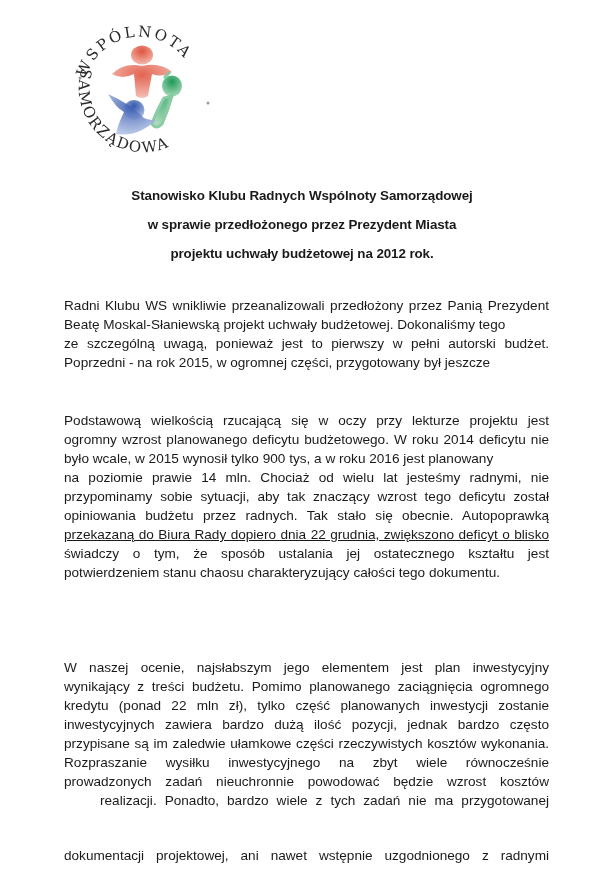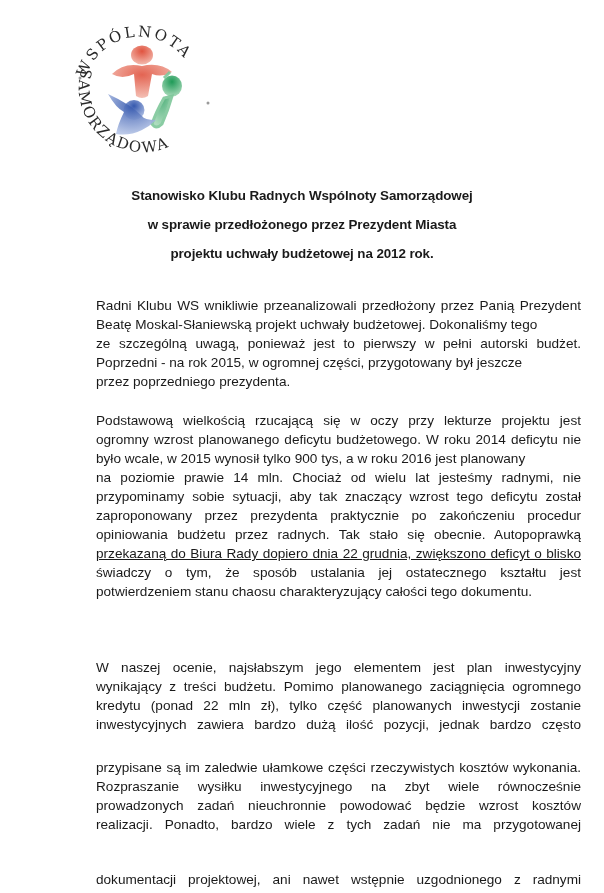--- a/index.html
+++ b/index.html
@@ -33,21 +33,21 @@
     display: block;
     font-weight: bold;
     font-size: 13.4px;
     height: 29px;
     line-height: 20px;
     letter-spacing: -0.1px;
     text-align: center;
   }
   .body-text {
     position: absolute;
-    left: 96px;
+    left: 64px;
     width: 485px;
     font-size: 13.6px;
     line-height: 19px;
   }
   .line {
     display: block;
     height: 19px;
     white-space: nowrap;
   }
   .line.j {
@@ -111,39 +111,37 @@
   <span class="title-line">Stanowisko Klubu Radnych Wspólnoty Samorządowej</span>
   <span class="title-line">w sprawie przedłożonego przez Prezydent Miasta</span>
   <span class="title-line">projektu uchwały budżetowej na 2012 rok.</span>
 </div>
 
 <div class="body-text" style="top:296px;">
   <span class="line j" style="white-space: normal; overflow: hidden;">Radni Klubu WS wnikliwie przeanalizowali przedłożony przez Panią Prezydent</span>
   <span class="line l">Beatę Moskal-Słaniewską projekt uchwały budżetowej. Dokonaliśmy tego</span>
   <span class="line j" style="white-space: normal; overflow: hidden;">ze szczególną uwagą, ponieważ jest to pierwszy w pełni autorski budżet.</span>
   <span class="line l">Poprzedni - na rok 2015, w ogromnej części, przygotowany był jeszcze</span>
-  <span class="line l">przez poprzedniego prezydenta.</span>
 </div>
 
 <div class="body-text" style="top:411px;">
   <span class="line j" style="white-space: normal; overflow: hidden;">Podstawową wielkością rzucającą się w oczy przy lekturze projektu jest</span>
   <span class="line j" style="white-space: normal; overflow: hidden;">ogromny wzrost planowanego deficytu budżetowego. W roku 2014 deficytu nie</span>
   <span class="line l">było wcale, w 2015 wynosił tylko 900 tys, a w roku 2016 jest planowany</span>
   <span class="line j" style="white-space: normal; overflow: hidden;">na poziomie prawie 14 mln. Chociaż od wielu lat jesteśmy radnymi, nie</span>
   <span class="line j" style="white-space: normal; overflow: hidden;">przypominamy sobie sytuacji, aby tak znaczący wzrost tego deficytu został</span>
-  <span class="line j" style="white-space: normal; overflow: hidden;">zaproponowany przez prezydenta  praktycznie po zakończeniu procedur</span>
   <span class="line j" style="white-space: normal; overflow: hidden;">opiniowania  budżetu przez radnych. Tak stało się obecnie. Autopoprawką</span>
   <span class="line j" style="white-space: normal; overflow: hidden; text-decoration: underline;">przekazaną do Biura Rady dopiero dnia 22 grudnia, zwiększono deficyt o blisko</span>
   <span class="line j" style="white-space: normal; overflow: hidden;">świadczy o tym, że sposób ustalania jej ostatecznego kształtu jest</span>
   <span class="line l">potwierdzeniem stanu chaosu charakteryzujący całości tego dokumentu.</span>
 </div>
 
 <div class="body-text" style="top:658px;">
   <span class="line j" style="white-space: normal; overflow: hidden;">W naszej ocenie, najsłabszym jego elementem jest plan inwestycyjny</span>
   <span class="line j" style="white-space: normal; overflow: hidden;">wynikający z treści budżetu. Pomimo planowanego zaciągnięcia ogromnego</span>
   <span class="line j" style="white-space: normal; overflow: hidden;">kredytu (ponad 22 mln zł), tylko część planowanych inwestycji zostanie</span>
   <span class="line j" style="white-space: normal; overflow: hidden;">inwestycyjnych zawiera bardzo dużą ilość pozycji, jednak bardzo często</span>
-  <span class="line j" style="white-space: normal; overflow: hidden; margin-top: 24px;">przypisane są im zaledwie ułamkowe części rzeczywistych kosztów wykonania.</span>
+  <span class="line j" style="white-space: normal; overflow: hidden;">przypisane są im zaledwie ułamkowe części rzeczywistych kosztów wykonania.</span>
   <span class="line j" style="white-space: normal; overflow: hidden;">Rozpraszanie wysiłku inwestycyjnego na zbyt wiele równocześnie</span>
   <span class="line j" style="white-space: normal; overflow: hidden;">prowadzonych zadań nieuchronnie powodować będzie wzrost kosztów</span>
-  <span class="line j" style="white-space: normal; overflow: hidden;">realizacji. Ponadto, bardzo wiele z tych zadań nie ma przygotowanej</span>
+  <span class="line j" style="white-space: normal; overflow: hidden; margin-left: 36px;">realizacji. Ponadto, bardzo wiele z tych zadań nie ma przygotowanej</span>
   <span class="line j" style="white-space: normal; overflow: hidden; margin-top: 36px;">dokumentacji projektowej, ani nawet wstępnie uzgodnionego z radnymi</span>
 </div>
 
 </body></html>

